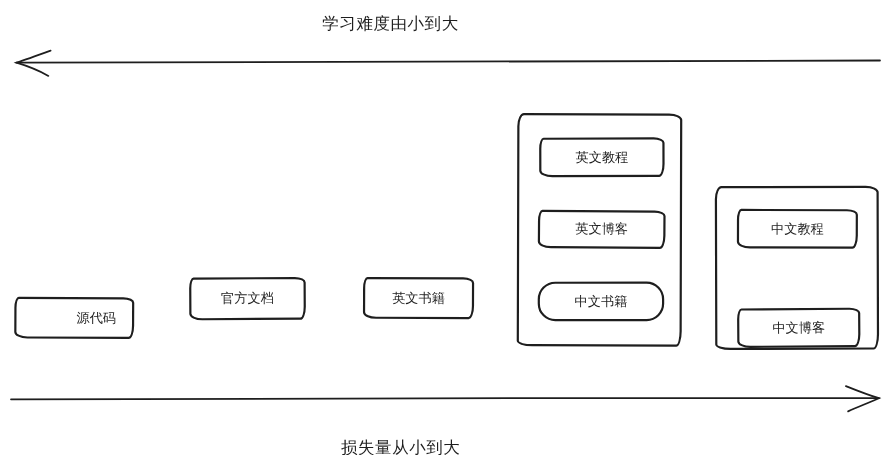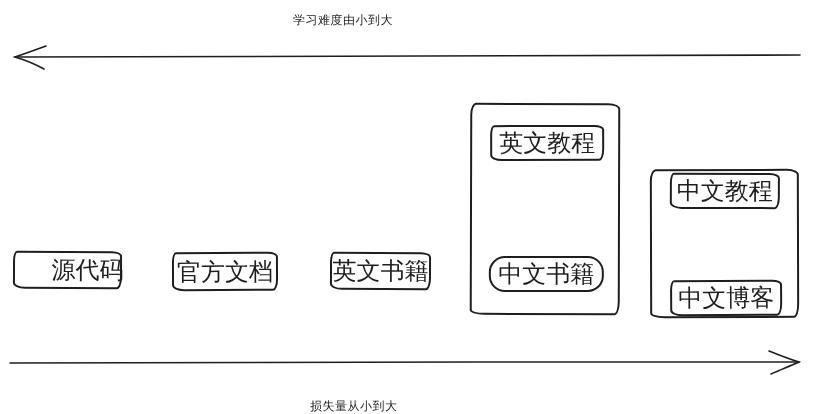--- a/index.html
+++ b/index.html
@@ -11,62 +11,62 @@
     position: relative;
     width: 813px;
     height: 414px;
     background: var(--background);
     font-family: "Liberation Sans", sans-serif;
     color: var(--stroke);
     overflow: hidden;
   }
   .axis-label {
     position: absolute;
-    font-size: 12px;
+    font-size: 15px;
     letter-spacing: 0.5px;
     color: var(--stroke);
     white-space: nowrap;
   }
   .arrow-layer {
     position: absolute;
     left: 0; top: 0;
     width: 813px; height: 414px;
     pointer-events: none;
   }
   .sketch-box {
     position: absolute;
     box-sizing: border-box;
     border: 2px solid var(--stroke);
     border-radius: 4px 10px 5px 12px / 10px 5px 12px 6px;
     background: var(--background);
     display: flex;
     align-items: center;
     justify-content: center;
-    font-size: 24px;
+    font-size: 12px;
     white-space: nowrap;
   }
   .group-box {
     position: absolute;
     box-sizing: border-box;
     border: 2px solid var(--stroke);
     border-radius: 6px 12px 5px 14px / 12px 6px 14px 5px;
     background: transparent;
   }
   
-  .box-source-code   { left: 13px;  top: 251px; width: 109px; height: 38px; transform: rotate(0.25deg); padding-left: 40px; }
+  .box-source-code   { left: 13px;  top: 270px; width: 109px; height: 38px; transform: rotate(0.25deg); padding-left: 40px; }
   .box-official-docs { left: 172px; top: 252px; width: 106px; height: 39px; transform: rotate(-0.3deg); }
   .box-english-books { left: 330px; top: 252px; width: 101px; height: 38px; transform: rotate(0.2deg); }
   
   .group-1 { left: 470px; top: 103px; width: 150px; height: 212px; transform: rotate(0.15deg); }
   .group-1 .item-0 { left: 18px; top: 20px;  width: 114px; height: 36px; transform: rotate(-0.3deg); }
   .group-1 .item-1 { left: 17px; top: 86px;  width: 116px; height: 35px; transform: rotate(0.25deg); }
   .group-1 .item-2 { left: 17px; top: 151px; width: 115px; height: 36px; transform: rotate(-0.2deg); border-radius: 16px; }
   
   .group-2 { left: 650px; top: 169px; width: 149px; height: 149px; transform: rotate(-0.15deg); }
-  .group-2 .item-0 { left: 18px; top: 2px; width: 110px; height: 36px; transform: rotate(0.3deg); }
+  .group-2 .item-0 { left: 18px; top: 19px; width: 110px; height: 36px; transform: rotate(0.3deg); }
   .group-2 .item-1 { left: 18px; top: 86px; width: 112px; height: 36px; transform: rotate(-0.25deg); margin-top: 23px; }
 
   .label-top    { left: 293px; top: 12px; }
   .label-bottom { left: 310px; top: 398px; }
 </style>
 </head>
 <body>
 
 <div class="canvas">
 
@@ -86,20 +86,21 @@
   <div class="axis-label label-bottom">损失量从小到大</div>
 
   <div class="sketch-box box-source-code">源代码</div>
 
   <div class="sketch-box box-official-docs">官方文档</div>
 
   <div class="sketch-box box-english-books">英文书籍</div>
 
   <div class="group-box group-1">
     <div class="sketch-box item-0">英文教程</div>
+    <div class="sketch-box item-1">英文博客</div>
     <div class="sketch-box item-2">中文书籍</div>
   </div>
 
   <div class="group-box group-2">
     <div class="sketch-box item-0">中文教程</div>
     <div class="sketch-box item-1">中文博客</div>
   </div>
 
 </div>
 

